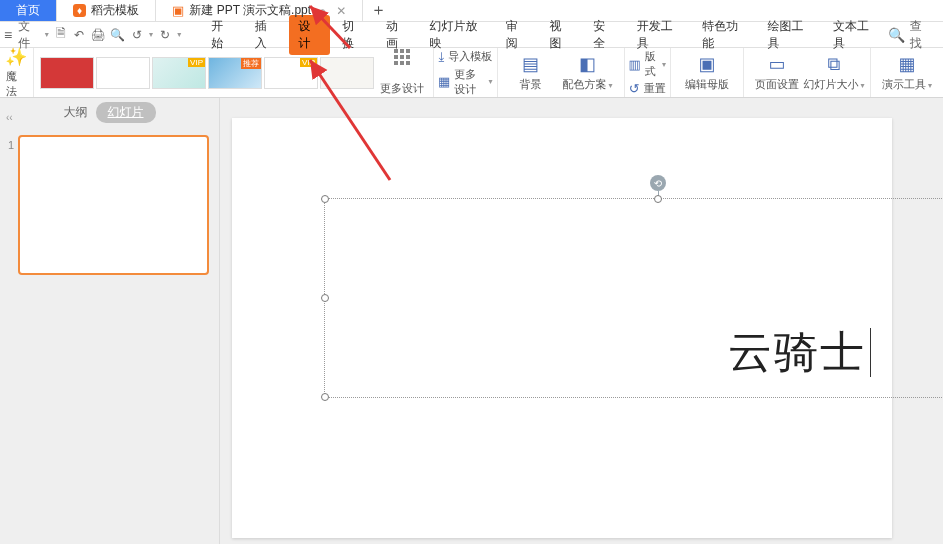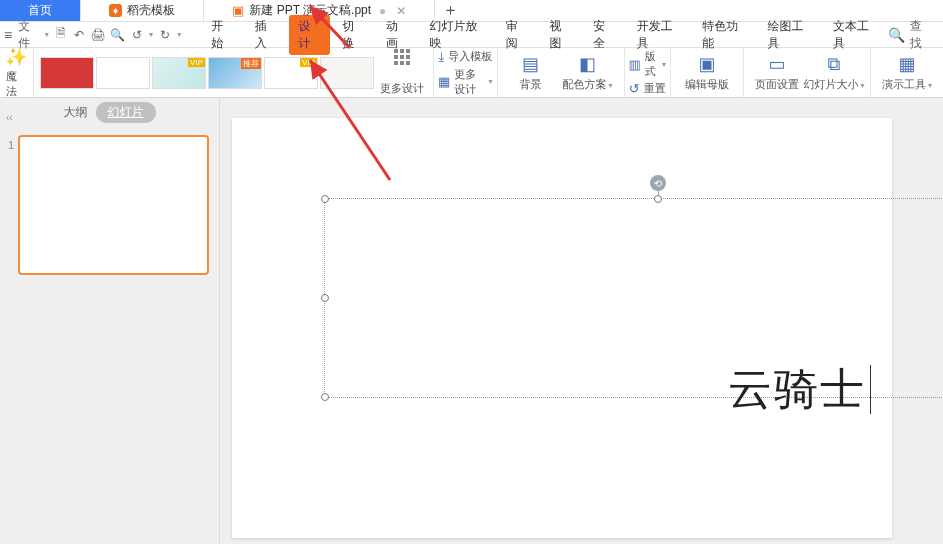--- a/index.html
+++ b/index.html
@@ -1,36 +1,36 @@
 <!DOCTYPE html>
 <html><head>
 <meta charset="utf-8">
 <style>
 * { margin: 0; padding: 0; box-sizing: border-box; font-family: "Microsoft YaHei", sans-serif; }
 body { width: 943px; height: 544px; background: #fff; overflow: hidden; font-size: 12px; color: #333; position: relative; }
 
 
 .tabs-bar { height: 22px; display: flex; align-items: stretch; background: #fff; border-bottom: 1px solid #e0e0e0; }
-.tab { display: flex; align-items: center; padding: 0 28px; border-right: 1px solid #e0e0e0; font-size: 12px; cursor: pointer; position: relative; }
+.tab { display: flex; align-items: center; padding: 0 16px; border-right: 1px solid #e0e0e0; font-size: 12px; cursor: pointer; position: relative; }
 .tab.home { background: #3a7af2; color: #fff; }
 .tab .flame { width: 13px; height: 13px; background: #f36e21; border-radius: 3px; margin-right: 5px; color: #fff; display: flex; align-items: center; justify-content: center; font-size: 10px; }
 .tab .ppt-icon { color: #f36e21; margin-right: 5px; font-size: 13px; }
 .tab .dot { color: #bbb; margin-left: 8px; }
 .tab .close { margin-left: 10px; color: #999; }
 .newtab { width: 30px; display: flex; align-items: center; justify-content: center; font-size: 16px; color: #555; cursor: pointer; }
 
 
 .menu-bar { height: 26px; display: flex; align-items: center; padding: 0 4px; gap: 2px; border-bottom: 1px solid #e0e0e0; }
 .menu-left { display: flex; align-items: center; gap: 6px; color: #666; }
 .menu-left .hamburger { font-size: 14px; }
 .menu-left .qa { width: 14px; height: 14px; display: flex; align-items: center; justify-content: center; font-size: 12px; }
 .menu-left .drop { font-size: 8px; color: #999; }
 .menus { display: flex; align-items: center; gap: 2px; margin-left: 18px; }
 .menu-item { padding: 3px 10px; border-radius: 3px; font-size: 12px; cursor: pointer; }
-.menu-item.active { background: #f36e21; color: #4c1d95; }
+.menu-item.active { background: #f36e21; color: #000000; }
 .search-box { margin-left: auto; display: flex; align-items: center; gap: 4px; color: #666; padding-right: 8px; }
 .search-box .mag { font-size: 14px; }
 
 
 .ribbon { height: 50px; display: flex; align-items: stretch; background: #fff; border-bottom: 1px solid #d6d6d6; }
 .ribbon-group { display: flex; align-items: center; padding: 0 6px; border-right: 1px solid #e8e8e8; }
 .magic { flex-direction: column; justify-content: center; gap: 1px; width: 34px; }
 .magic .wand { font-size: 18px; color: #888; }
 .magic .lbl { font-size: 11px; color: #555; }
 .thumbs { display: flex; gap: 2px; align-items: center; }
@@ -62,21 +62,21 @@
 .collapse-ind { position: absolute; left: 6px; top: 14px; font-size: 10px; color: #999; }
 .side-tabs { display: flex; justify-content: center; align-items: center; gap: 8px; padding: 4px 0 6px; font-size: 12px; }
 .side-tab { color: #666; cursor: pointer; }
 .side-tab.pill { background: #c0c0c0; color: #fff; padding: 2px 12px; border-radius: 10px; text-decoration: underline; }
 .slide-thumb { margin: 6px 10px 0 18px; height: 140px; border: 2px solid #f38b3c; border-radius: 4px; background: #fff; position: relative; }
 .slide-num { position: absolute; left: -12px; top: 2px; font-size: 11px; color: #888; }
 
 .canvas { flex: 1; background: #efefef; display: flex; align-items: flex-start; justify-content: flex-start; padding: 20px 0 0 12px; overflow: hidden; }
 .page { width: 660px; height: 420px; background: #fff; box-shadow: 0 1px 3px rgba(0,0,0,0.15); position: relative; }
 .title-box { position: absolute; left: 92px; right: -100px; top: 80px; height: 200px; border: 1px dotted #9a9a9a; }
-.title-text { position: absolute; right: 120px; top: 124px; font-size: 44px; font-family: "SimSun", serif; color: #222; letter-spacing: 2px; margin-top: 37px; }
+.title-text { position: absolute; right: 120px; top: 124px; font-size: 44px; font-family: "SimSun", serif; color: #222; letter-spacing: 2px; }
 .title-text::after { content: ""; border-right: 1px solid #333; margin-left: 4px; }
 .subtitle { position: absolute; right: 100px; top: 186px; font-size: 22px; font-family: "SimSun", serif; color: #444; }
 .handle { width: 8px; height: 8px; border: 1px solid #7a7a7a; background: #fff; border-radius: 50%; position: absolute; }
 .h-tl { left: -4px; top: -4px; }
 .h-bl { left: -4px; bottom: -4px; }
 .h-ml { left: -4px; top: 50%; margin-top: -4px; }
 .h-mt { left: 50%; top: -4px; margin-left: -4px; }
 .rot { position: absolute; left: 50%; top: -24px; margin-left: -8px; width: 16px; height: 16px; border-radius: 50%; background: #9aa7b0; color: #fff; font-size: 10px; display: flex; align-items: center; justify-content: center; }
 .rot-line { position: absolute; left: 50%; top: -8px; width: 1px; height: 8px; background: #9aa7b0; }
 

